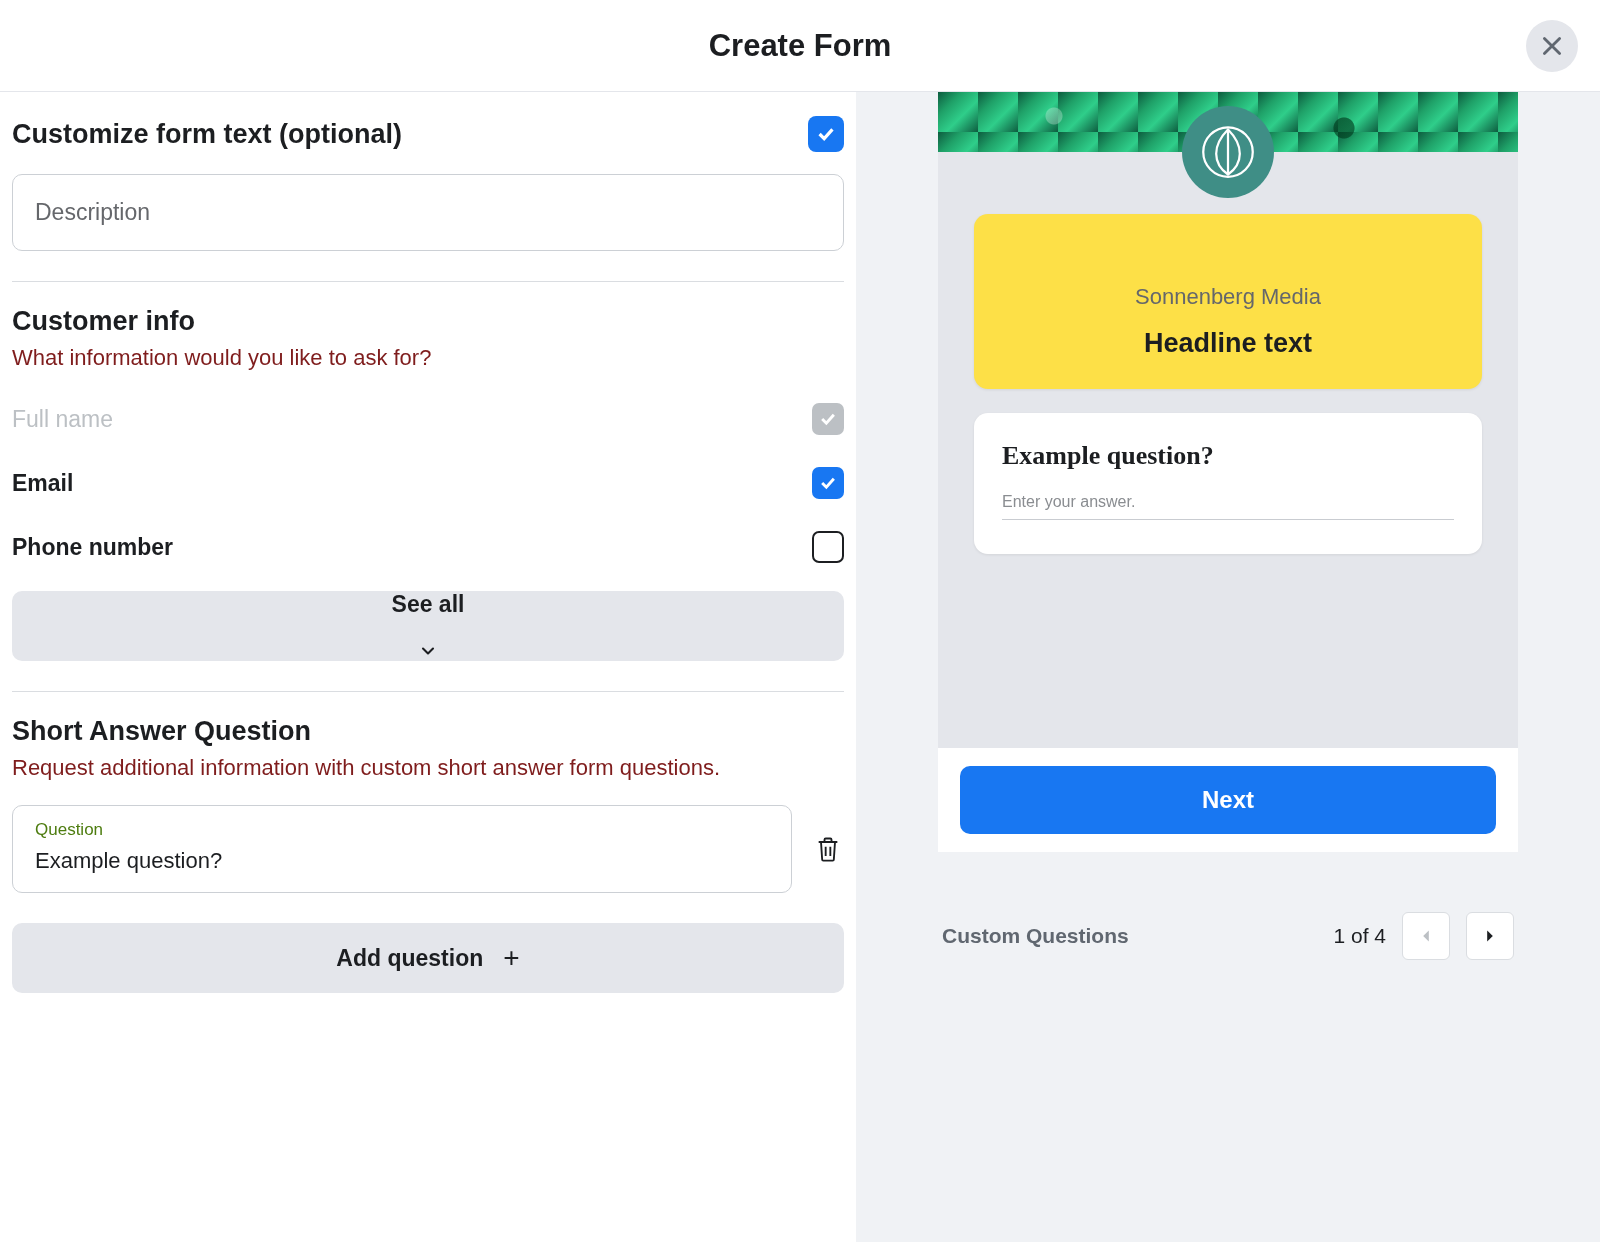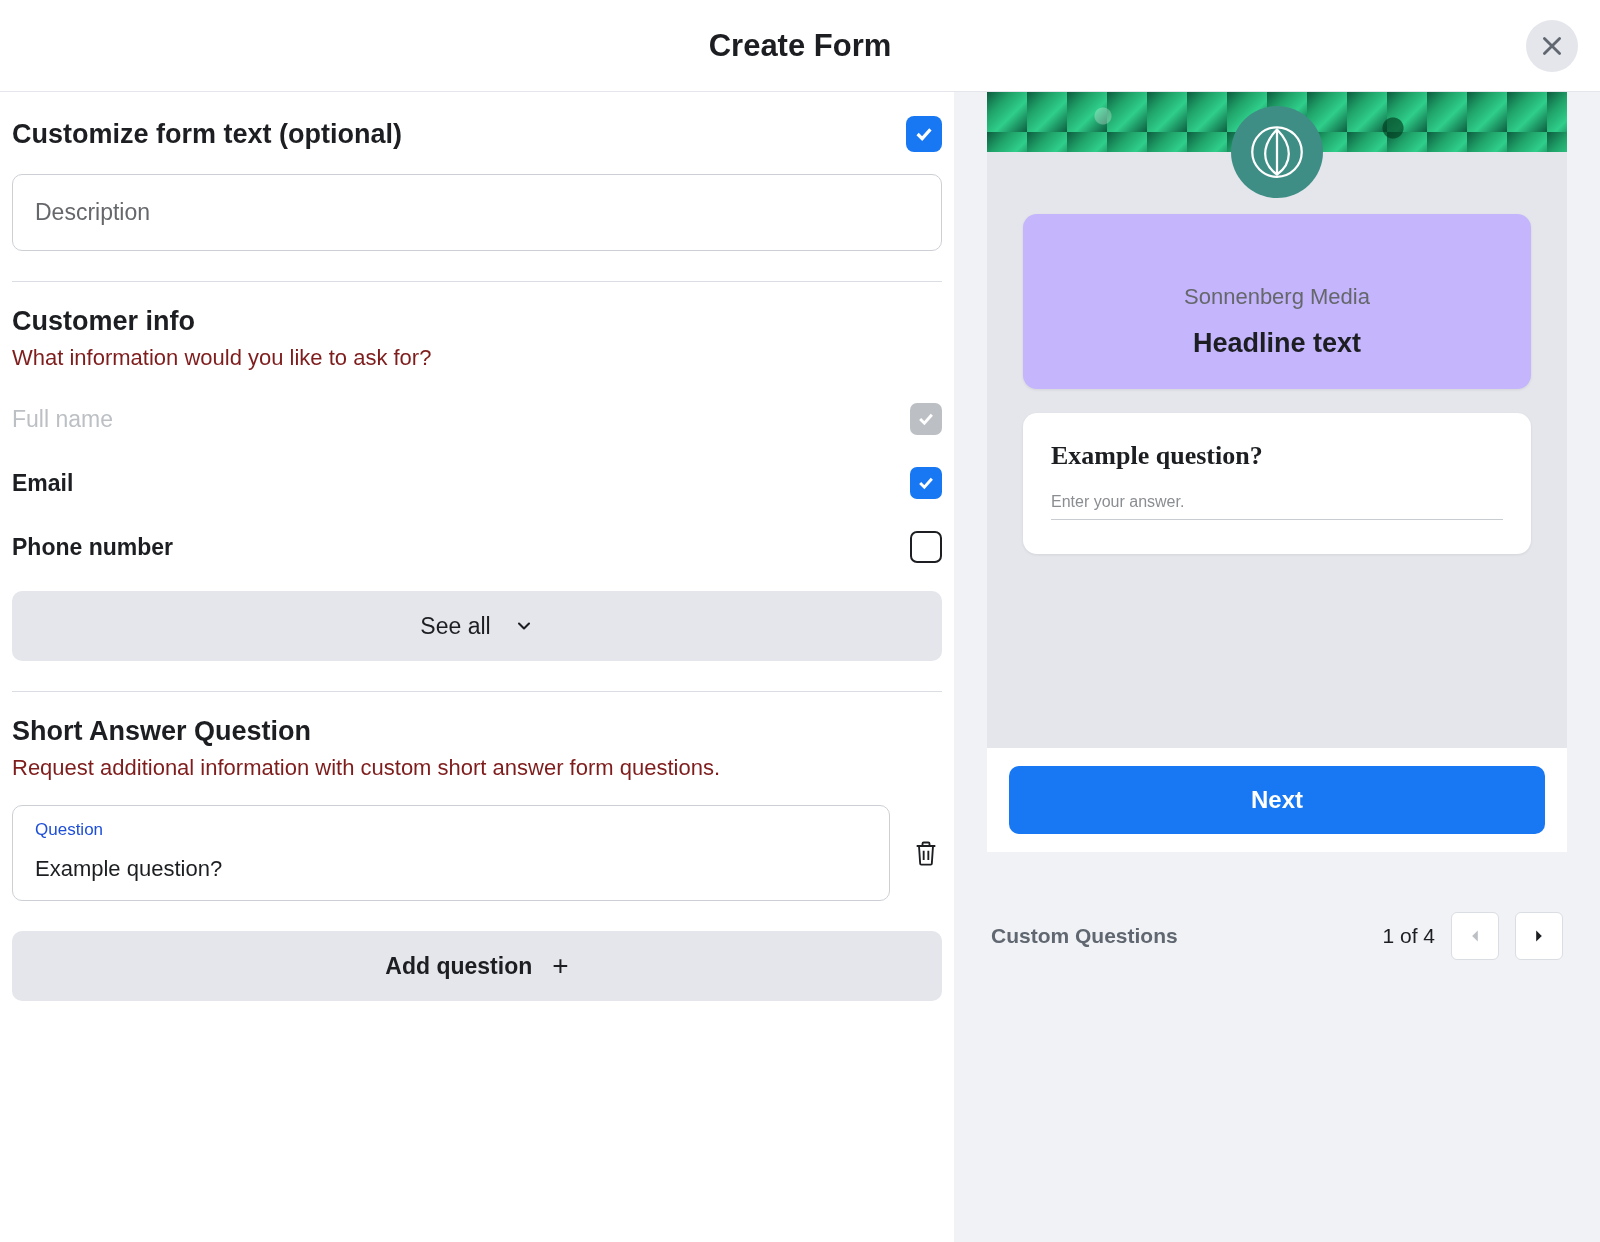--- a/index.html
+++ b/index.html
@@ -37,21 +37,21 @@
     justify-content: center;
     cursor: pointer;
   }
   .close-btn svg { width: 26px; height: 26px; }
 
   .body {
     display: flex;
     height: calc(100% - 92px);
   }
   .left {
-    width: 954px;
+    width: 856px;
     padding: 24px 12px 0 12px;
     overflow-y: auto;
   }
   .right {
     flex: 1;
     background: #f0f2f5;
     display: flex;
     flex-direction: column;
     align-items: center;
   }
@@ -127,42 +127,43 @@
   .see-all {
     margin-top: 28px;
     background: #e4e6eb;
     border-radius: 10px;
     height: 70px;
     display: flex;
     align-items: center;
     justify-content: center;
     gap: 23px;
     font-size: 23px;
-    font-weight: 400;
-    cursor: pointer;
+    font-weight: 700;
+    cursor: pointer;
+    flex-direction: column;
   }
   .see-all svg { width: 20px; height: 20px; }
 
   .question-row {
     display: flex;
     align-items: center;
     gap: 20px;
     margin-top: 24px;
   }
   .question-box {
     flex: 1;
     border: 1px solid #ccd0d5;
     border-radius: 10px;
     padding: 14px 22px 18px 22px;
     cursor: text;
   }
   .question-box .mini {
     font-size: 17px;
-    color: #1d4ed8;
-    margin-bottom: 16px;
+    color: #4d7c0f;
+    margin-bottom: 8px;
   }
   .question-box .val {
     font-size: 22px;
     color: #1c1e21;
   }
   .trash {
     width: 32px; height: 32px;
     cursor: pointer;
     display: flex; align-items: center; justify-content: center;
   }
@@ -210,21 +211,21 @@
     border-radius: 50%;
     background: #3f8e86;
     position: absolute;
     left: 50%; transform: translateX(-50%);
     top: 14px;
     display:flex; align-items:center; justify-content:center;
     z-index: 2;
   }
   .avatar svg { width: 54px; height: 54px; stroke: #fff; stroke-width: 2; fill: none; }
   .card {
-    background: #c4b5fd;
+    background: #fde047;
     border-radius: 14px;
     margin: 62px 36px 0 36px;
     padding: 70px 20px 30px 20px;
     text-align: center;
     box-shadow: 0 1px 3px rgba(0,0,0,0.08);
     position: relative;
   }
   .brand {
     color: #65676b;
     font-size: 22px;

